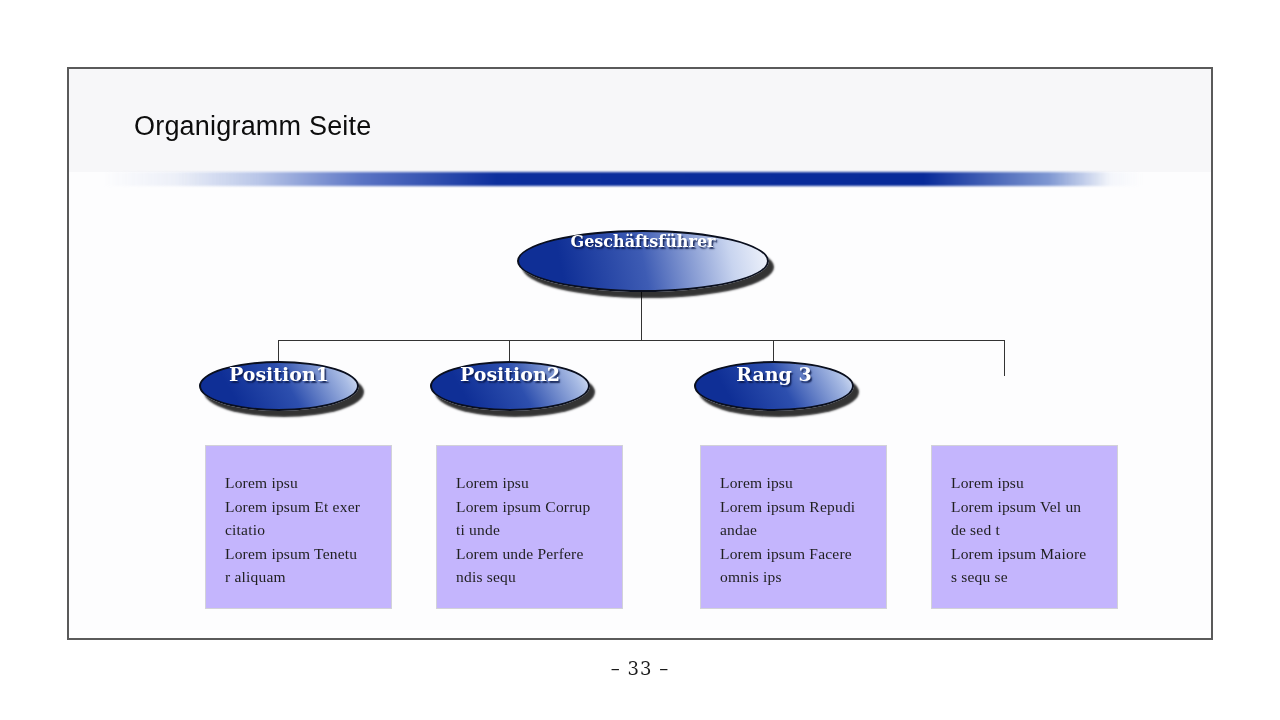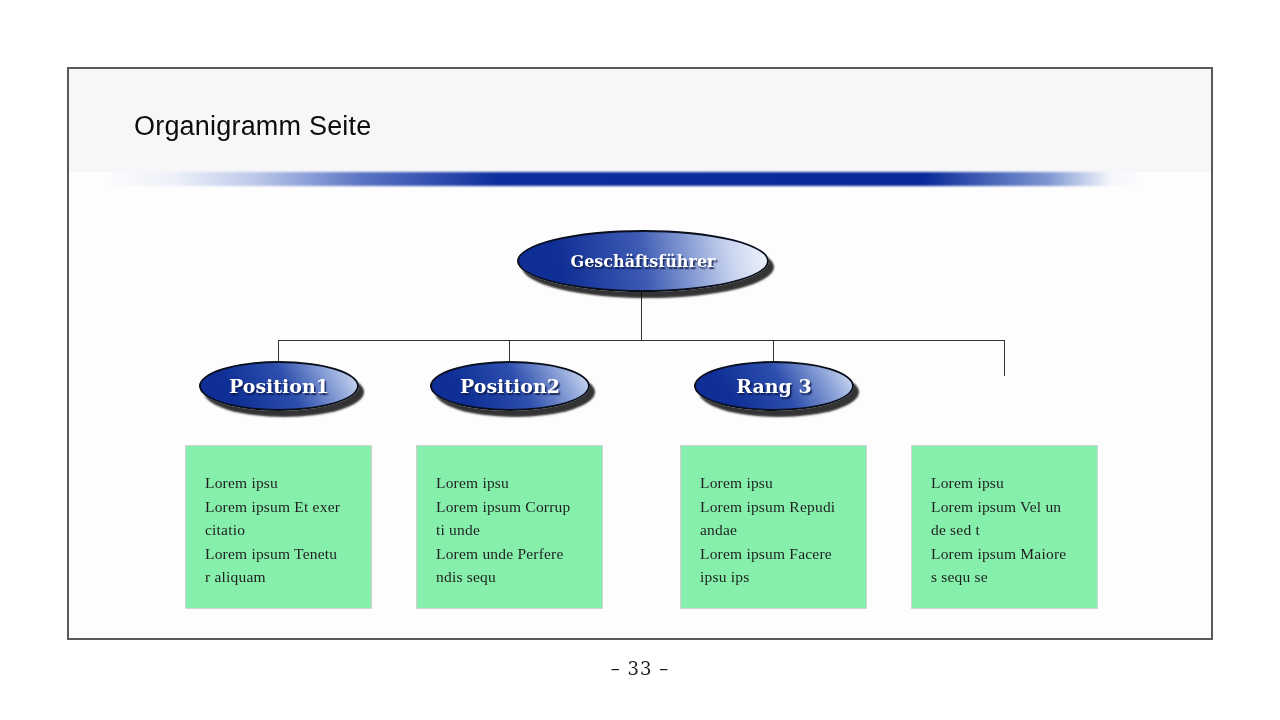--- a/index.html
+++ b/index.html
@@ -67,21 +67,20 @@
   .cline {
     position: absolute;
     background: #333333;
   }
   .ellipse {
     position: absolute;
     border: 2px solid #0a0f1e;
     border-radius: 50%;
     box-sizing: border-box;
     display: flex;
-    align-items: center;
     justify-content: center;
     box-shadow: 5px 6px 2px rgba(0,0,0,0.8);
   }
   .ellipse-root {
     left: 448px;
     top: 161px;
     width: 252px;
     height: 62px;
     background: linear-gradient(78deg, #0f2f96 18%, #3e5cb4 50%, #c8d4ef 84%, #f2f5fc 100%);
   }
@@ -98,24 +97,25 @@
     text-shadow: 1.5px 2px 1.5px rgba(8,22,70,0.85);
     white-space: nowrap;
   }
   .node-label-root { font-size: 16px; }
   .node-label-child { font-size: 19px; }
   .note-box {
     position: absolute;
     top: 376px;
     width: 187px;
     height: 164px;
-    background: #86efac;
+    background: #c4b5fd;
     border: 1px solid #d2d2d8;
     box-sizing: border-box;
     padding: 25px 14px 0 19px;
+    margin-left: 20px;
   }
   .note-line {
     font-family: "Liberation Serif", serif;
     font-size: 15.5px;
     line-height: 23.5px;
     color: #1f1f1f;
     letter-spacing: 0.2px;
     white-space: nowrap;
   }
   .page-number {
@@ -173,21 +173,21 @@
       <div class="note-line">Lorem ipsum Corrup</div>
       <div class="note-line">ti unde</div>
       <div class="note-line">Lorem unde Perfere</div>
       <div class="note-line">ndis sequ</div>
     </div>
     <div class="note-box" style="left:611px;">
       <div class="note-line">Lorem ipsu</div>
       <div class="note-line">Lorem ipsum Repudi</div>
       <div class="note-line">andae</div>
       <div class="note-line">Lorem ipsum Facere</div>
-      <div class="note-line">ipsu ips</div>
+      <div class="note-line">omnis ips</div>
     </div>
     <div class="note-box" style="left:842px;">
       <div class="note-line">Lorem ipsu</div>
       <div class="note-line">Lorem ipsum Vel un</div>
       <div class="note-line">de sed t</div>
       <div class="note-line">Lorem ipsum Maiore</div>
       <div class="note-line">s sequ se</div>
     </div>
 
   </div>

